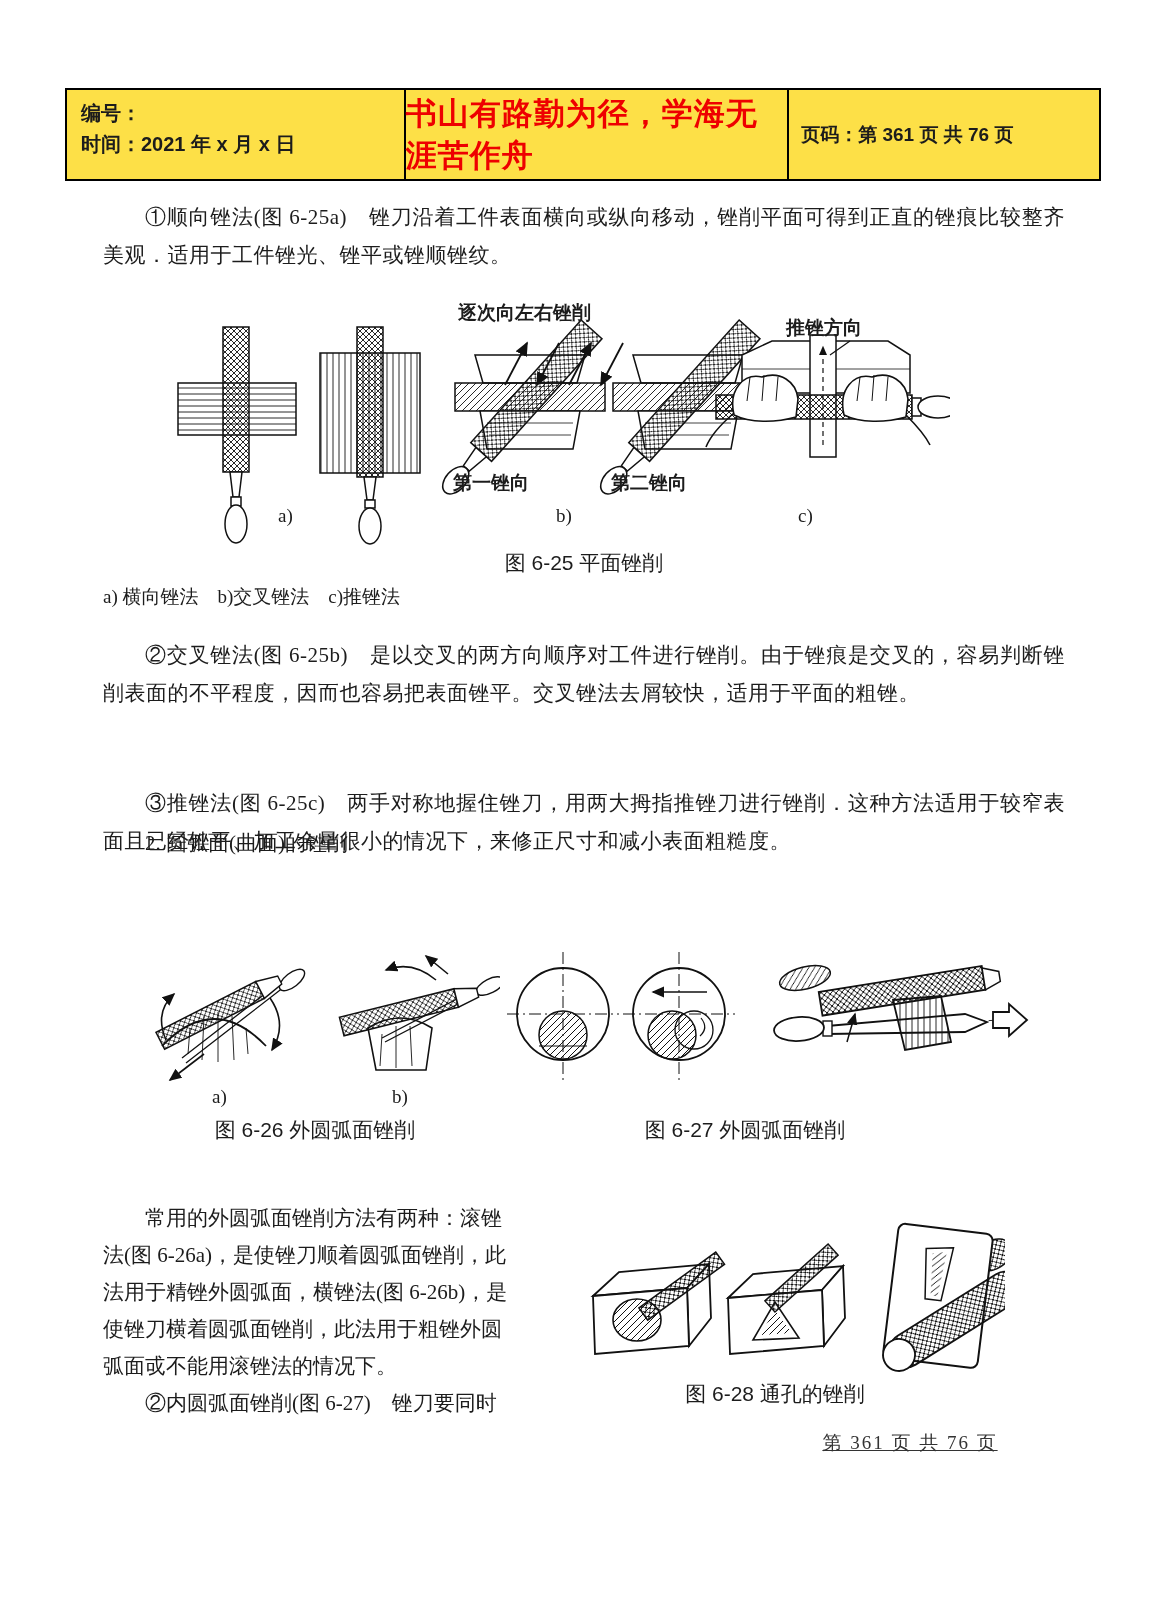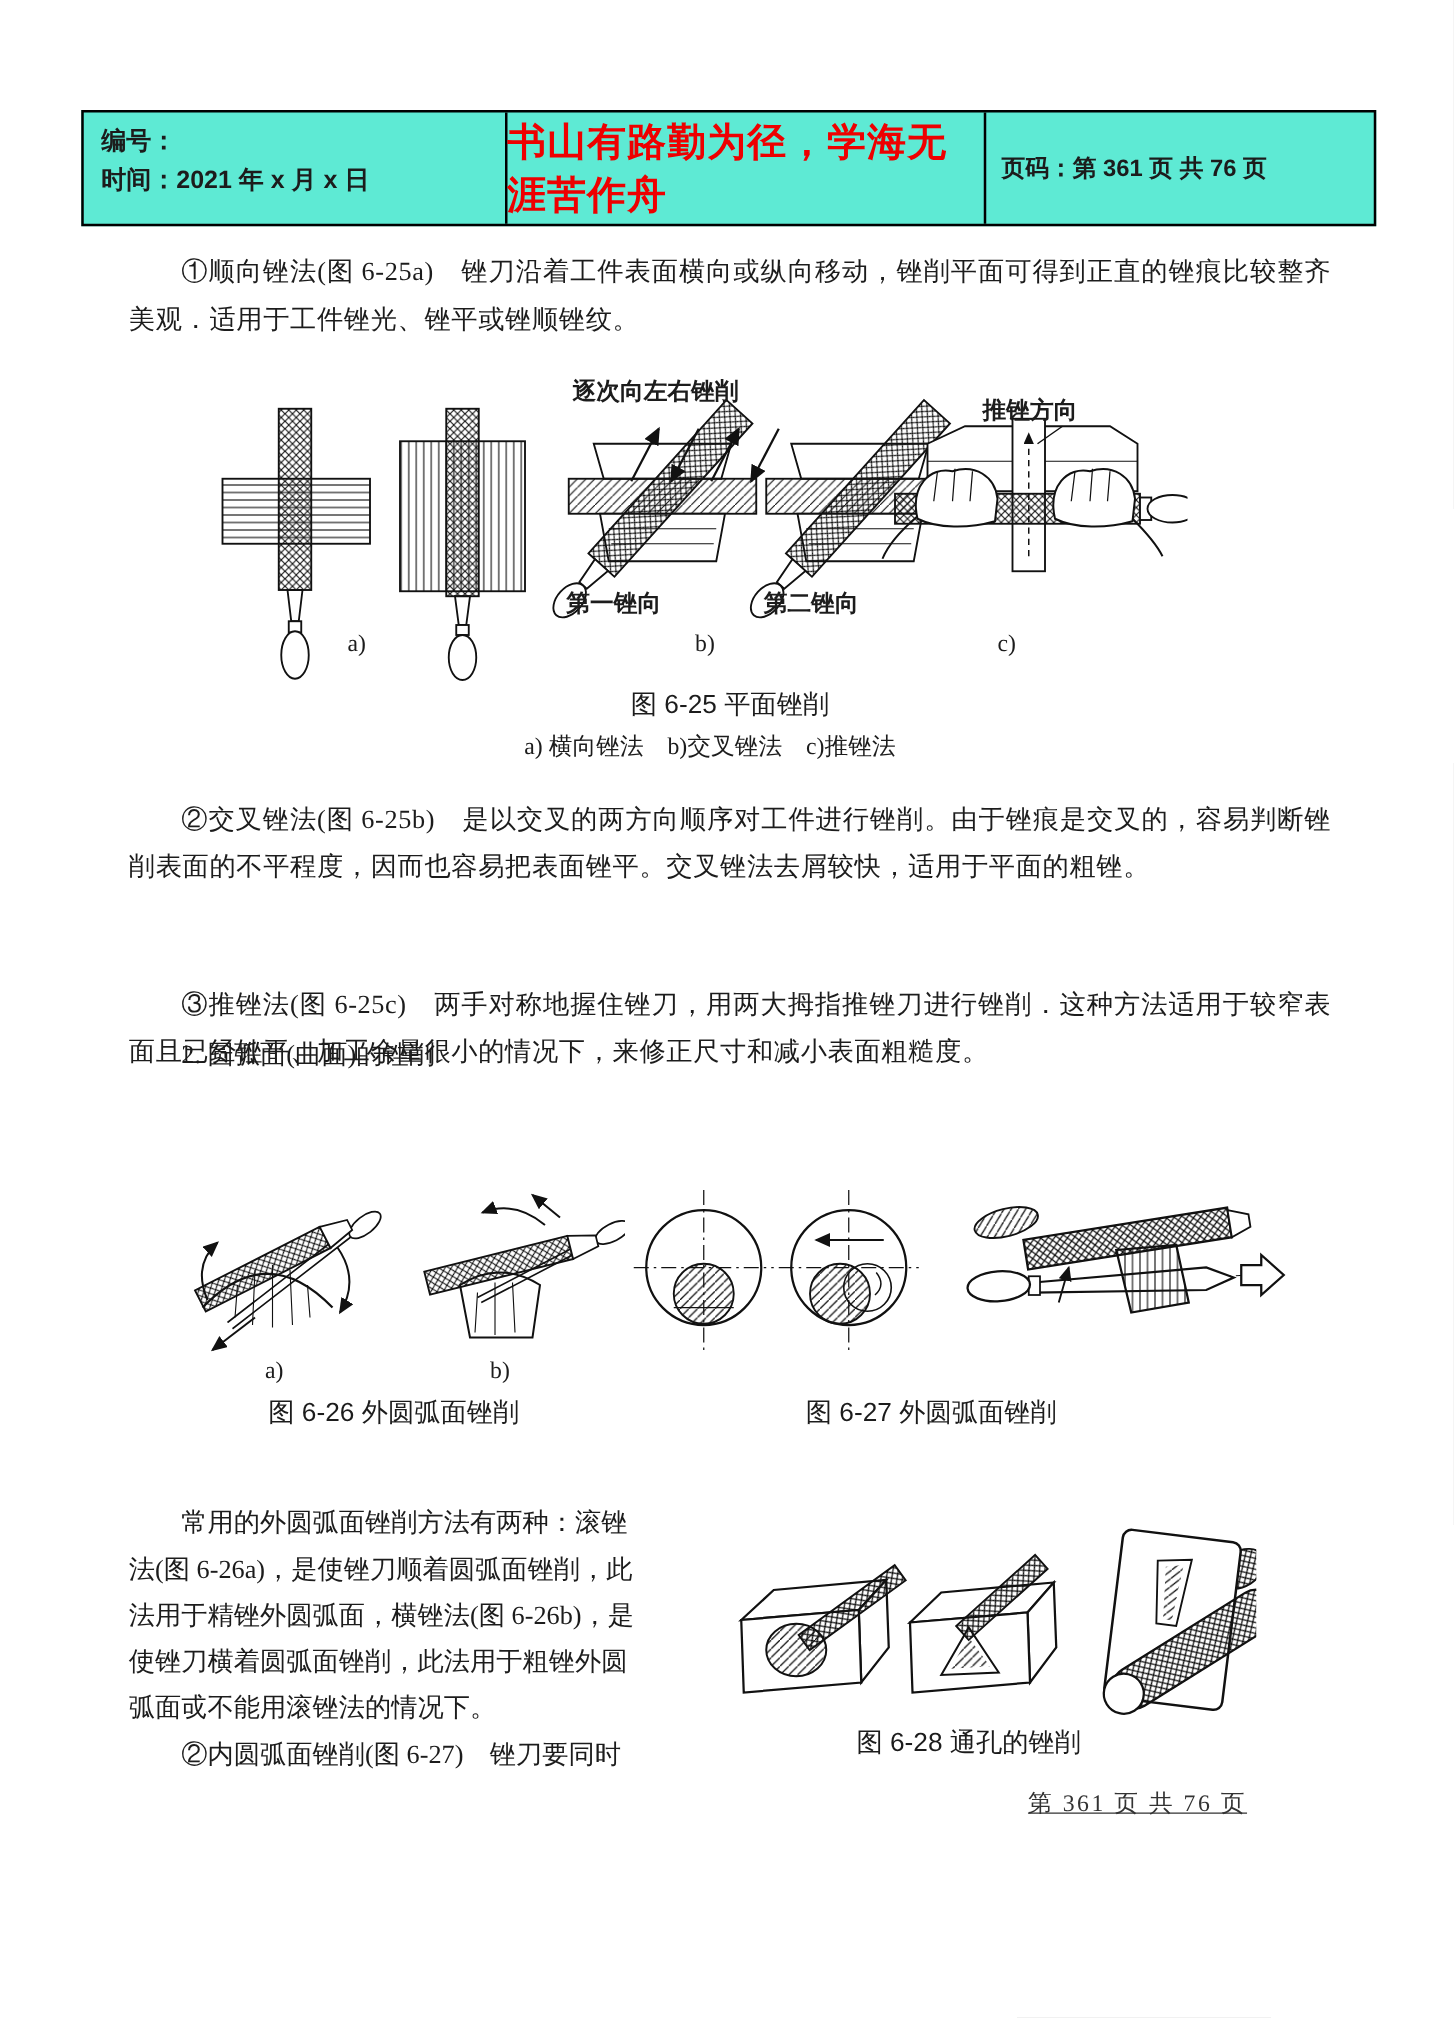--- a/index.html
+++ b/index.html
@@ -1,20 +1,20 @@
 <!DOCTYPE html>
 <html><head>
 <meta charset="utf-8">
 <style>
   html,body{margin:0;padding:0;background:#e8e8e8;}
   .page{position:relative;width:1163px;height:1614px;background:#ffffff;margin:0 auto;
         font-family:"Liberation Serif","DejaVu Serif",serif;color:#1c1c1c;overflow:hidden;}
   
   .header-table{position:absolute;left:65px;top:88px;width:1036px;height:93px;
-                border:2px solid #000;display:flex;box-sizing:border-box;background:#5eead4;}
+                border:2px solid #000;display:flex;box-sizing:border-box;background:#fde047;}
   .hcell{box-sizing:border-box;border-right:2px solid #000;}
   .hcell:last-child{border-right:none;}
   .hcell-left{width:340px;padding:8px 0 0 14px;font-family:"Liberation Sans","DejaVu Sans",sans-serif;
               font-weight:bold;font-size:20px;line-height:31px;}
   .hcell-mid{width:385px;display:flex;align-items:center;justify-content:center;
              font-family:Liberation Serif, serif;font-weight:bold;
              font-size:31px;letter-spacing:1px;}
   .hcell-right{width:311px;display:flex;align-items:center;padding-left:12px;
                font-family:"Liberation Sans","DejaVu Sans",sans-serif;font-weight:bold;font-size:19px;border-radius:31px;}
   
@@ -25,21 +25,21 @@
   .col-line{white-space:nowrap;}
   .col-line.indent{text-indent:2em;}
   
   .fig{position:absolute;}
   .fig svg{position:absolute;left:0;top:0;}
   .figlabel{position:absolute;font-family:"Liberation Sans","DejaVu Sans",sans-serif;
             font-weight:bold;font-size:19px;white-space:nowrap;}
   .subletter{position:absolute;font-size:19px;font-family:"Liberation Serif","DejaVu Serif",serif;}
   .cap{position:absolute;text-align:center;font-family:"Liberation Sans","DejaVu Sans",sans-serif;
        font-weight:normal;font-size:21px;}
-  .subcap{position:absolute;text-align:center;font-size:19px;}
+  .subcap{position:absolute;font-size:19px;}
   .footer{position:absolute;left:805px;top:1430px;width:210px;text-align:center;
           font-size:19px;letter-spacing:2px;color:#333;text-decoration:underline;}
 </style>
 </head>
 <body>
 
 <div class="page">
 
   <div class="header-table">
     <div class="hcell hcell-left">

